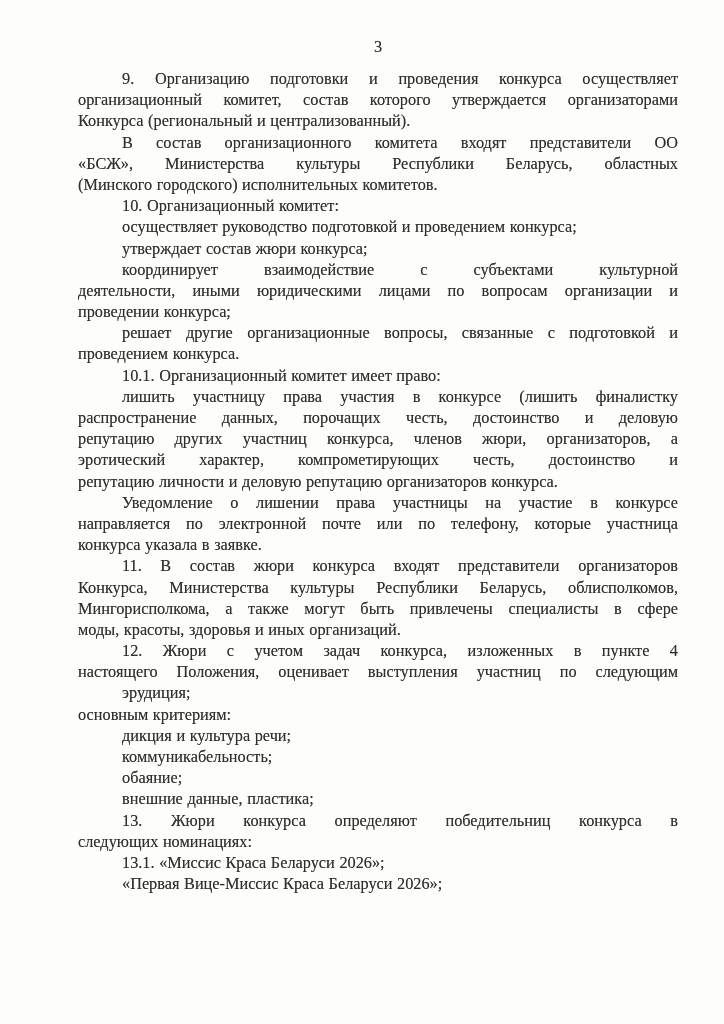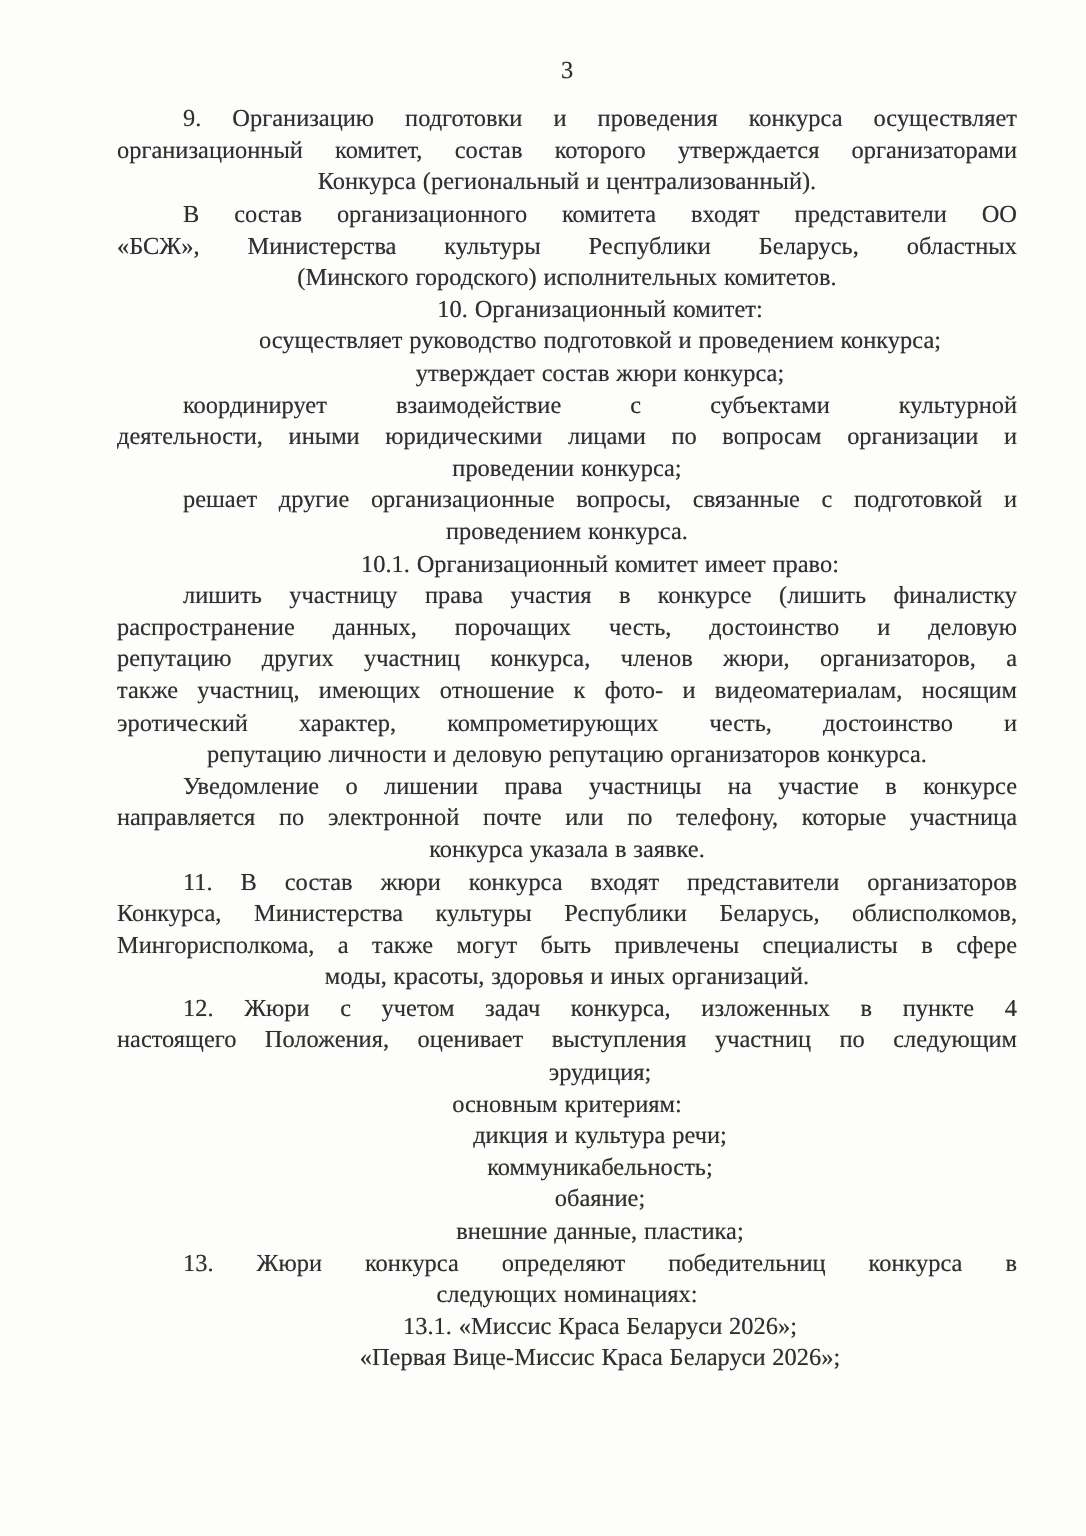--- a/index.html
+++ b/index.html
@@ -28,21 +28,21 @@
     text-align: center;
   }
   .doc-body {
     margin-top: 11px;
   }
   .doc-line {
     font-size: 16.3px;
     line-height: 21.2px;
     height: 21.2px;
     overflow: hidden;
-    text-align: center;
+    text-align: left;
     word-spacing: 0.5px;
   }
   .doc-line.indent {
     text-indent: 44px;
   }
   .doc-line.justify {
     text-align: justify;
     text-align-last: justify;
   }
 </style>
@@ -63,21 +63,20 @@
       <div class="doc-line indent">утверждает состав жюри конкурса;</div>
       <div class="doc-line indent justify">координирует взаимодействие с субъектами культурной</div>
       <div class="doc-line justify">деятельности, иными юридическими лицами по вопросам организации и</div>
       <div class="doc-line">проведении конкурса;</div>
       <div class="doc-line indent justify">решает другие организационные вопросы, связанные с подготовкой и</div>
       <div class="doc-line">проведением конкурса.</div>
       <div class="doc-line indent">10.1. Организационный комитет имеет право:</div>
       <div class="doc-line indent justify">лишить участницу права участия в конкурсе (лишить финалистку</div>
       <div class="doc-line justify">распространение данных, порочащих честь, достоинство и деловую</div>
       <div class="doc-line justify">репутацию других участниц конкурса, членов жюри, организаторов, а</div>
-      <div class="doc-line justify">также участниц, имеющих отношение к фото- и видеоматериалам, носящим</div>
       <div class="doc-line justify">эротический характер, компрометирующих честь, достоинство и</div>
       <div class="doc-line">репутацию личности и деловую репутацию организаторов конкурса.</div>
       <div class="doc-line indent justify">Уведомление о лишении права участницы на участие в конкурсе</div>
       <div class="doc-line justify">направляется по электронной почте или по телефону, которые участница</div>
       <div class="doc-line">конкурса указала в заявке.</div>
       <div class="doc-line indent justify">11. В состав жюри конкурса входят представители организаторов</div>
       <div class="doc-line justify">Конкурса, Министерства культуры Республики Беларусь, облисполкомов,</div>
       <div class="doc-line justify">Мингорисполкома, а также могут быть привлечены специалисты в сфере</div>
       <div class="doc-line">моды, красоты, здоровья и иных организаций.</div>
       <div class="doc-line indent justify">12. Жюри с учетом задач конкурса, изложенных в пункте 4</div>

